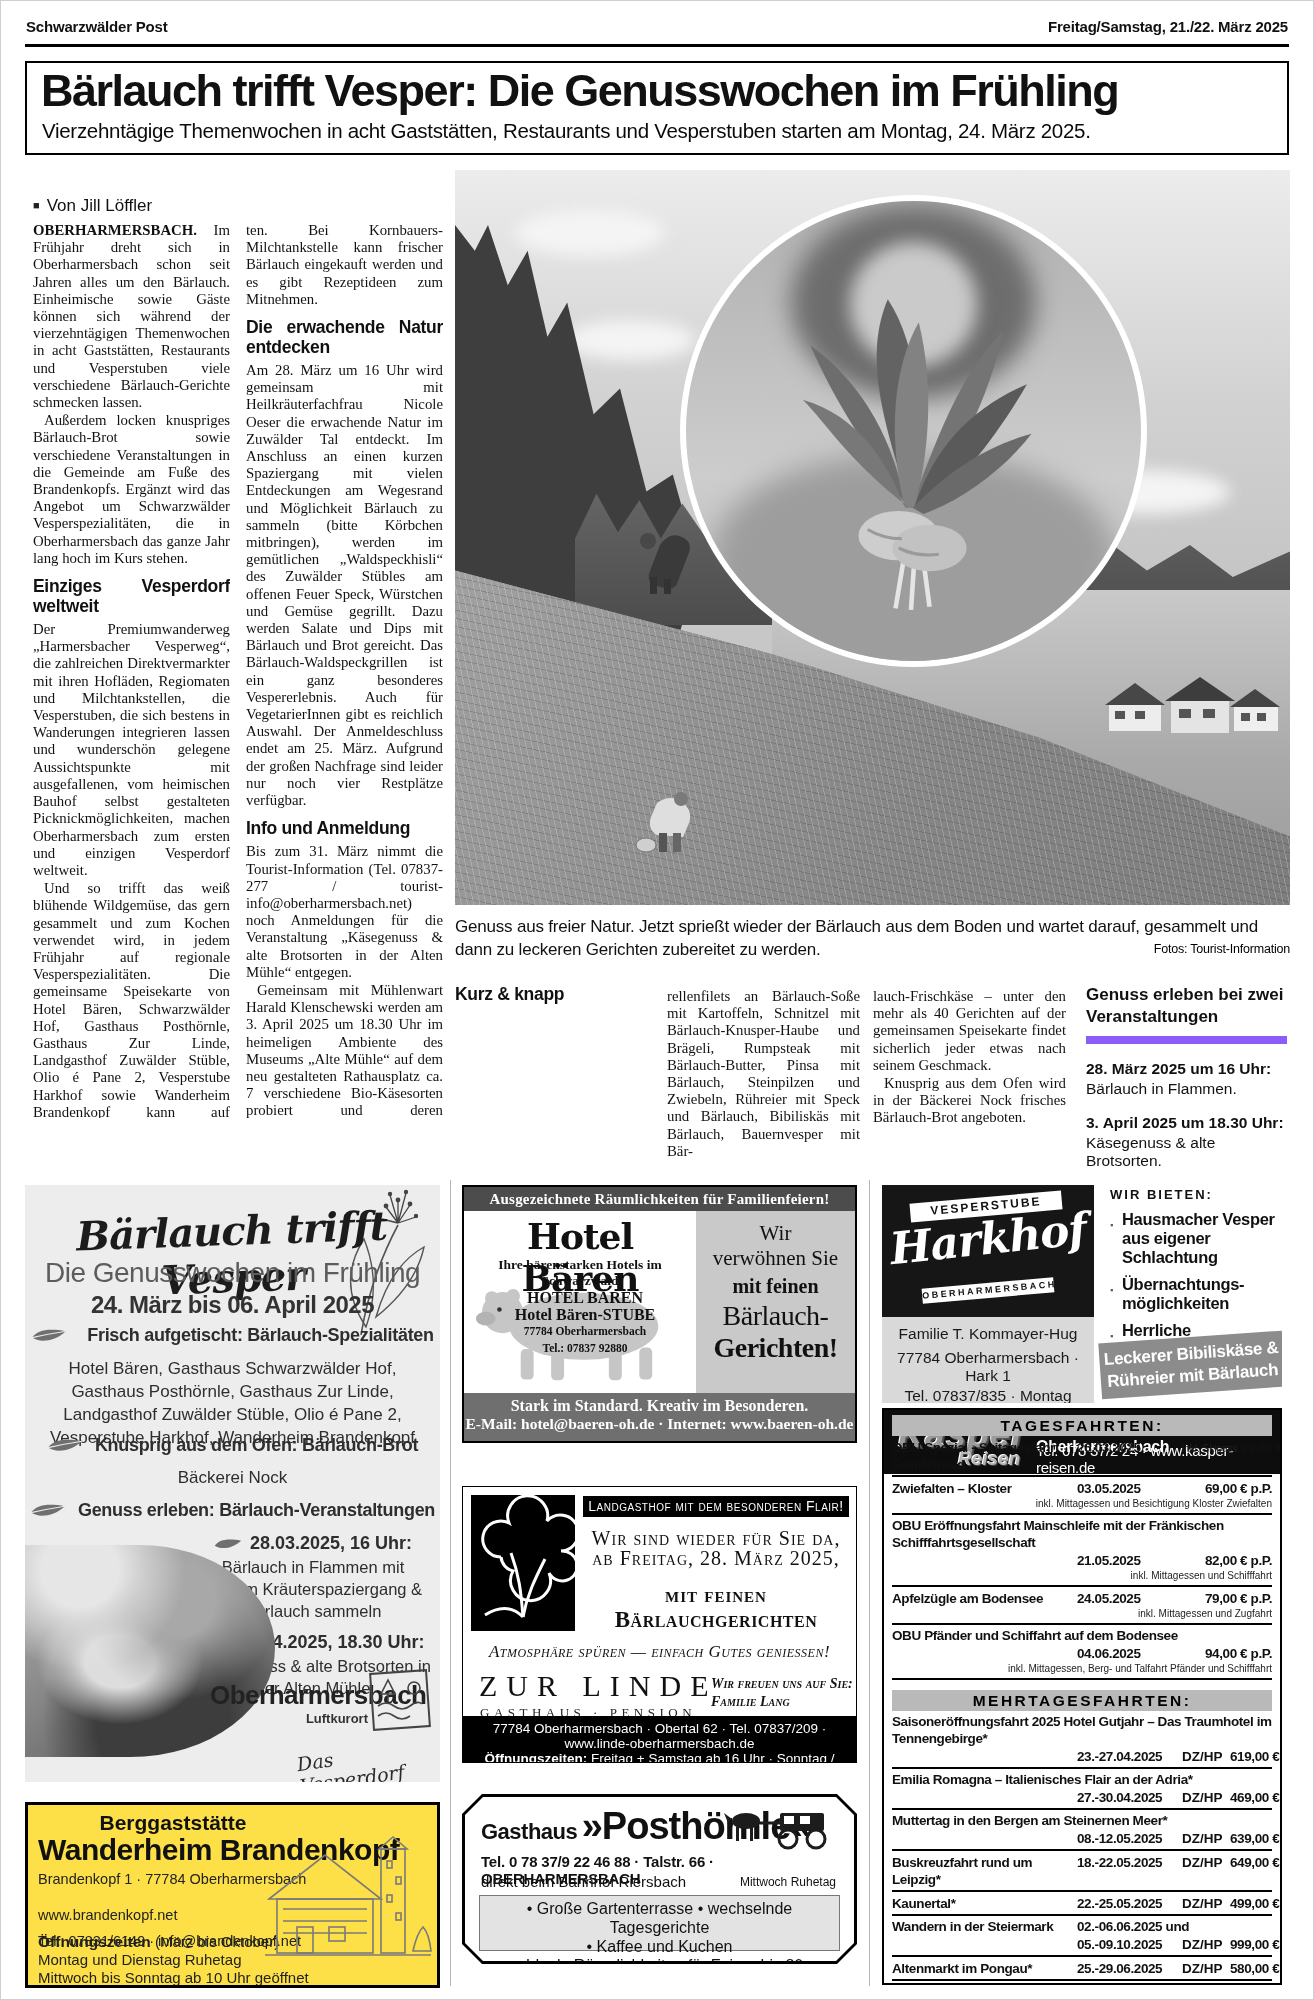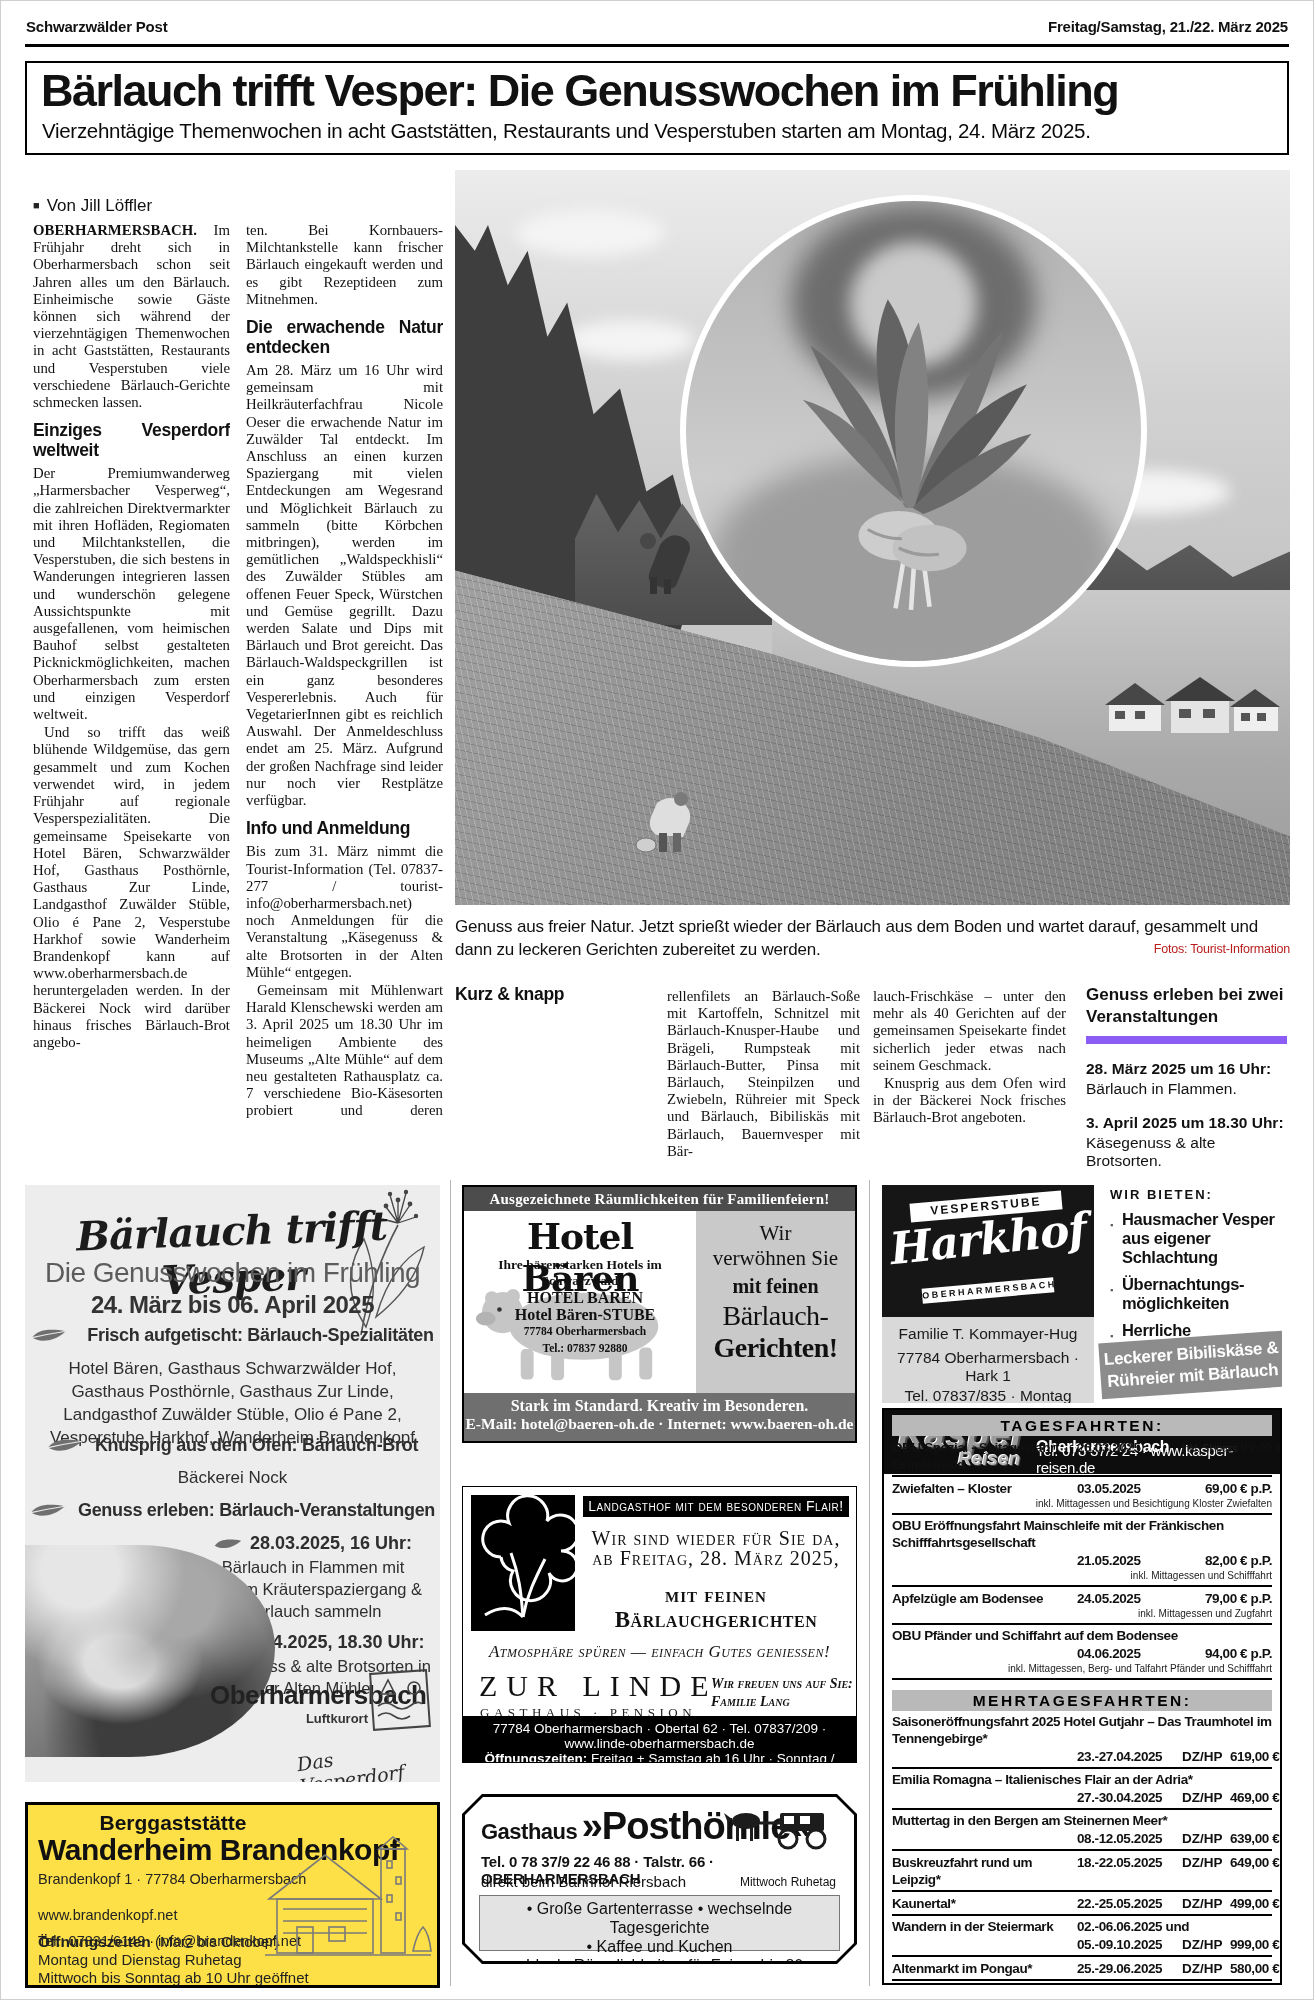--- a/index.html
+++ b/index.html
@@ -56,21 +56,21 @@
     background:repeating-linear-gradient(78deg,rgba(255,255,255,.35) 0 1px,transparent 1px 6px),
                repeating-linear-gradient(12deg,rgba(20,20,20,.28) 0 1px,transparent 1px 8px);
     clip-path:polygon(0 12%,38% 34%,70% 56%,100% 82%,100% 100%,0 100%);}
   .oval{left:225px;top:25px;width:455px;height:460px;border-radius:50%;border:6px solid #fff;
         overflow:hidden;background:linear-gradient(180deg,#b0b0b0,#cdcdcd 60%,#b8b8b8);}
   .oval .hair{left:23%;top:1%;width:54%;height:42%;border-radius:50%;background:#6d6d6d;filter:blur(12px);}
   .oval .face{left:36%;top:9%;width:28%;height:27%;border-radius:50%;background:#cacaca;filter:blur(9px);}
   .oval .coat{left:6%;top:55%;width:88%;height:50%;border-radius:45%;background:#9d9d9d;filter:blur(14px);}
   .caption{position:absolute;left:455px;top:915px;width:835px;font-family:"Liberation Sans",sans-serif;
            font-size:17px;line-height:23px;letter-spacing:-.2px;}
-  .credit{position:absolute;right:0;top:23px;font-size:12.5px;color:#b91c1c;}
+  .credit{position:absolute;right:0;top:23px;font-size:12.5px;color:#000000;}
   
   .vdiv{position:absolute;width:1px;background:#b5b5b5;}
   
   .ad{position:absolute;overflow:hidden;}
   
   .ad-vesper{left:25px;top:1185px;width:415px;height:597px;background:#ededed;
              font-family:"Liberation Sans",sans-serif;color:#3a3a3a;}
   .av-title{position:absolute;left:0;top:22px;width:100%;text-align:center;
             font-family:"DejaVu Serif",serif;font-style:italic;font-weight:bold;font-size:40px;
             letter-spacing:-1px;color:#1c1c1c;transform:rotate(-2deg);}
@@ -237,20 +237,21 @@
     <h1>Bärlauch trifft Vesper: Die Genusswochen im Frühling</h1>
     <p class="subhead">Vierzehntägige Themenwochen in acht Gaststätten, Restaurants und Vesperstuben starten am Montag, 24. März 2025.</p>
   </div>
 
   <div class="byline">
     <span class="sq">■</span><span>Von Jill Löffler</span>
   </div>
 
   <div class="col col1">
     <p><span class="loc">OBERHARMERSBACH.</span> <span>Im Frühjahr dreht sich in Oberharmersbach schon seit Jahren alles um den Bärlauch. Einheimische sowie Gäste können sich während der vierzehntägigen Themenwochen in acht Gaststätten, Restaurants und Vesperstuben viele verschiedene Bärlauch-Gerichte schmecken lassen.</span></p>
+    <p class="ind">Außerdem locken knuspriges Bärlauch-Brot sowie verschiedene Veranstaltungen in die Gemeinde am Fuße des Brandenkopfs. Ergänzt wird das Angebot um Schwarzwälder Vesperspezialitäten, die in Oberharmersbach das ganze Jahr lang hoch im Kurs stehen.</p>
     <h3>Einziges Vesperdorf weltweit</h3>
     <p>Der Premiumwanderweg „Harmersbacher Vesperweg“, die zahlreichen Direktvermarkter mit ihren Hofläden, Regiomaten und Milchtankstellen, die Vesperstuben, die sich bestens in Wanderungen integrieren lassen und wunderschön gelegene Aussichtspunkte mit ausgefallenen, vom heimischen Bauhof selbst gestalteten Picknickmöglichkeiten, machen Oberharmersbach zum ersten und einzigen Vesperdorf weltweit.</p>
     <p class="ind">Und so trifft das weiß blühende Wildgemüse, das gern gesammelt und zum Kochen verwendet wird, in jedem Frühjahr auf regionale Vesperspezialitäten. Die gemeinsame Speisekarte von Hotel Bären, Schwarzwälder Hof, Gasthaus Posthörnle, Gasthaus Zur Linde, Landgasthof Zuwälder Stüble, Olio é Pane 2, Vesperstube Harkhof sowie Wanderheim Brandenkopf kann auf www.oberharmersbach.de heruntergeladen werden. In der Bäckerei Nock wird darüber hinaus frisches Bärlauch-Brot angebo-</p>
   </div>
 
   <div class="col col2">
     <p>ten. Bei Kornbauers-Milchtankstelle kann frischer Bärlauch eingekauft werden und es gibt Rezeptideen zum Mitnehmen.</p>
     <h3>Die erwachende Natur entdecken</h3>
     <p>Am 28. März um 16 Uhr wird gemeinsam mit Heilkräuterfachfrau Nicole Oeser die erwachende Natur im Zuwälder Tal entdeckt. Im Anschluss an einen kurzen Spaziergang mit vielen Entdeckungen am Wegesrand und Möglichkeit Bärlauch zu sammeln (bitte Körbchen mitbringen), werden im gemütlichen „Waldspeckhisli“ des Zuwälder Stübles am offenen Feuer Speck, Würstchen und Gemüse gegrillt. Dazu werden Salate und Dips mit Bärlauch und Brot gereicht. Das Bärlauch-Waldspeckgrillen ist ein ganz besonderes Vespererlebnis. Auch für VegetarierInnen gibt es reichlich Auswahl. Der Anmeldeschluss endet am 25. März. Aufgrund der großen Nachfrage sind leider nur noch vier Restplätze verfügbar.</p>
     <h3>Info und Anmeldung</h3>

